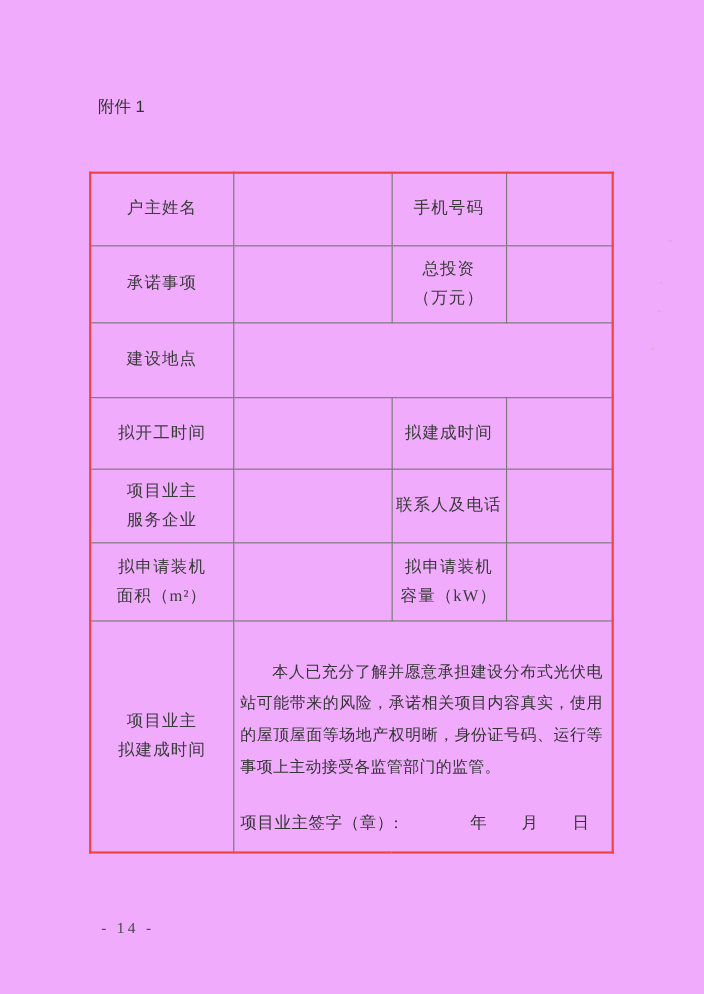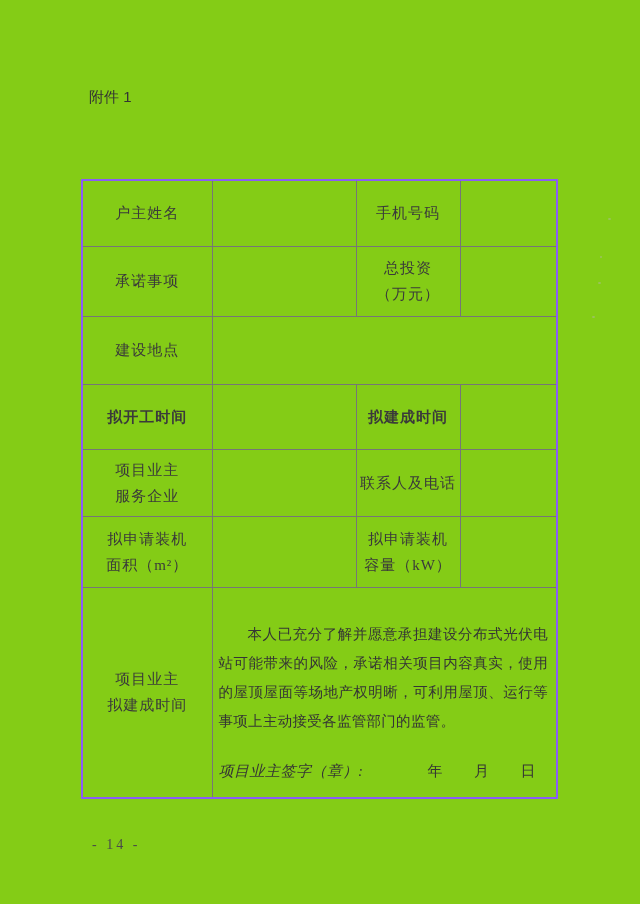--- a/index.html
+++ b/index.html
@@ -1,58 +1,57 @@
 <!DOCTYPE html>
 <html><head>
 <meta charset="utf-8">
 <style>
   * { margin:0; padding:0; box-sizing:border-box; }
   html,body { width:640px; }
   body { font-family:"Liberation Serif","DejaVu Serif",serif; background:#e8e8e6; }
   .page {
     position:relative; width:640px; height:904px;
-    background:#84cc16; color:#3c3c3c; overflow:hidden;
+    background:#f0abfc; color:#3c3c3c; overflow:hidden;
   }
   .attachment {
     position:absolute; left:89px; top:88px;
     font-size:15px; color:#333;
     font-family:"Liberation Sans","DejaVu Sans",sans-serif;
   }
   .title {
     position:absolute; left:0; top:116px; width:640px;
     text-align:center; font-size:22px; font-weight:700;
     letter-spacing:1px; color:#2e2e2e;
     font-family:"Liberation Serif","DejaVu Serif",serif;
   }
   table.form-table {
     position:absolute; left:81px; top:156px; width:475px;
     border-collapse:collapse; table-layout:fixed;
-    border:2px solid #8b5cf6;
-    margin-top:23px;
+    border:2px solid #ef4444;
   }
   .form-table td {
     border:1px solid #767676;
     vertical-align:middle;
     font-size:15px; color:#3a3a3a;
   }
   .rh1 { height:66px; } .rh2 { height:70px; } .rh3 { height:68px;padding-left:43px; }
-  .rh4 { height:65px;font-weight:bold; } .rh5 { height:67px; } .rh6 { height:71px; }
+  .rh4 { height:65px; } .rh5 { height:67px; } .rh6 { height:71px; }
   .rh7 { height:211px; }
   td.label { text-align:center; letter-spacing:1px; line-height:26px; padding:2px; }
   td.value { background:transparent; }
   td.commitment-cell { vertical-align:top; padding:32px 8px 0 6px; }
   .commitment-text {
     font-size:14.5px; line-height:29px; text-align:justify;
     text-indent:2em; letter-spacing:0.3px; color:#353535;
   }
   .signature-row {
     position:relative; margin-top:26px; font-size:15px;
     letter-spacing:0.5px; height:22px; color:#353535;
   }
-  .signature-label { position:absolute; left:0; top:0;font-style:italic; }
+  .signature-label { position:absolute; left:0; top:0; }
   .date-group { position:absolute; right:12px; top:0; display:flex; gap:31px; }
   .pageno {
     position:absolute; left:92px; top:837px;
     font-size:14px; letter-spacing:3px; color:#4a4a4a;font-family:Liberation Serif, serif;
   }
   
   .speck { position:absolute; background:#b9b9b5; opacity:.45; border-radius:50%; }
   .s1 { left:608px; top:218px; width:3px; height:2px; }
   .s2 { left:600px; top:256px; width:2px; height:2px; }
   .s3 { left:598px; top:282px; width:3px; height:2px; }
@@ -119,21 +118,21 @@
           <div>容量（kW）</div>
         </td>
         <td class="value"></td>
       </tr>
       <tr class="rh7">
         <td class="label">
           <div>项目业主</div>
           <div>拟建成时间</div>
         </td>
         <td class="commitment-cell" colspan="3">
-          <div class="commitment-text">本人已充分了解并愿意承担建设分布式光伏电站可能带来的风险，承诺相关项目内容真实，使用的屋顶屋面等场地产权明晰，可利用屋顶、运行等事项上主动接受各监管部门的监管。</div>
+          <div class="commitment-text">本人已充分了解并愿意承担建设分布式光伏电站可能带来的风险，承诺相关项目内容真实，使用的屋顶屋面等场地产权明晰，身份证号码、运行等事项上主动接受各监管部门的监管。</div>
           <div class="signature-row">
             <span class="signature-label">项目业主签字（章）:</span>
             <span class="date-group">
               <span>年</span>
               <span>月</span>
               <span>日</span>
             </span>
           </div>
         </td>
       </tr>

